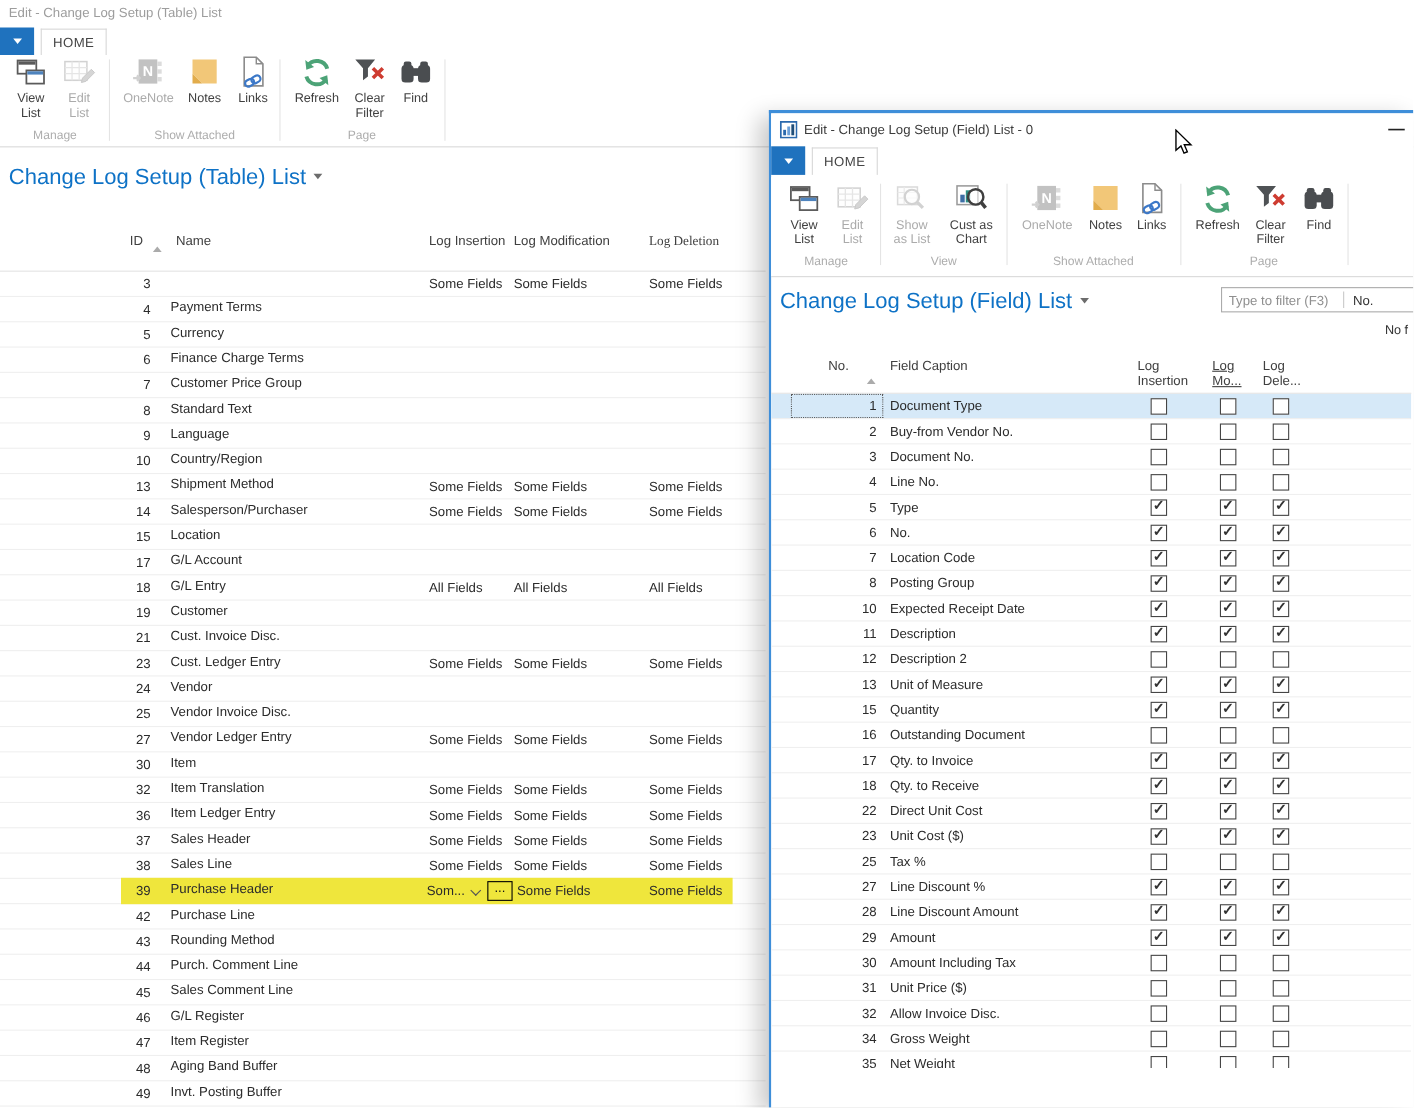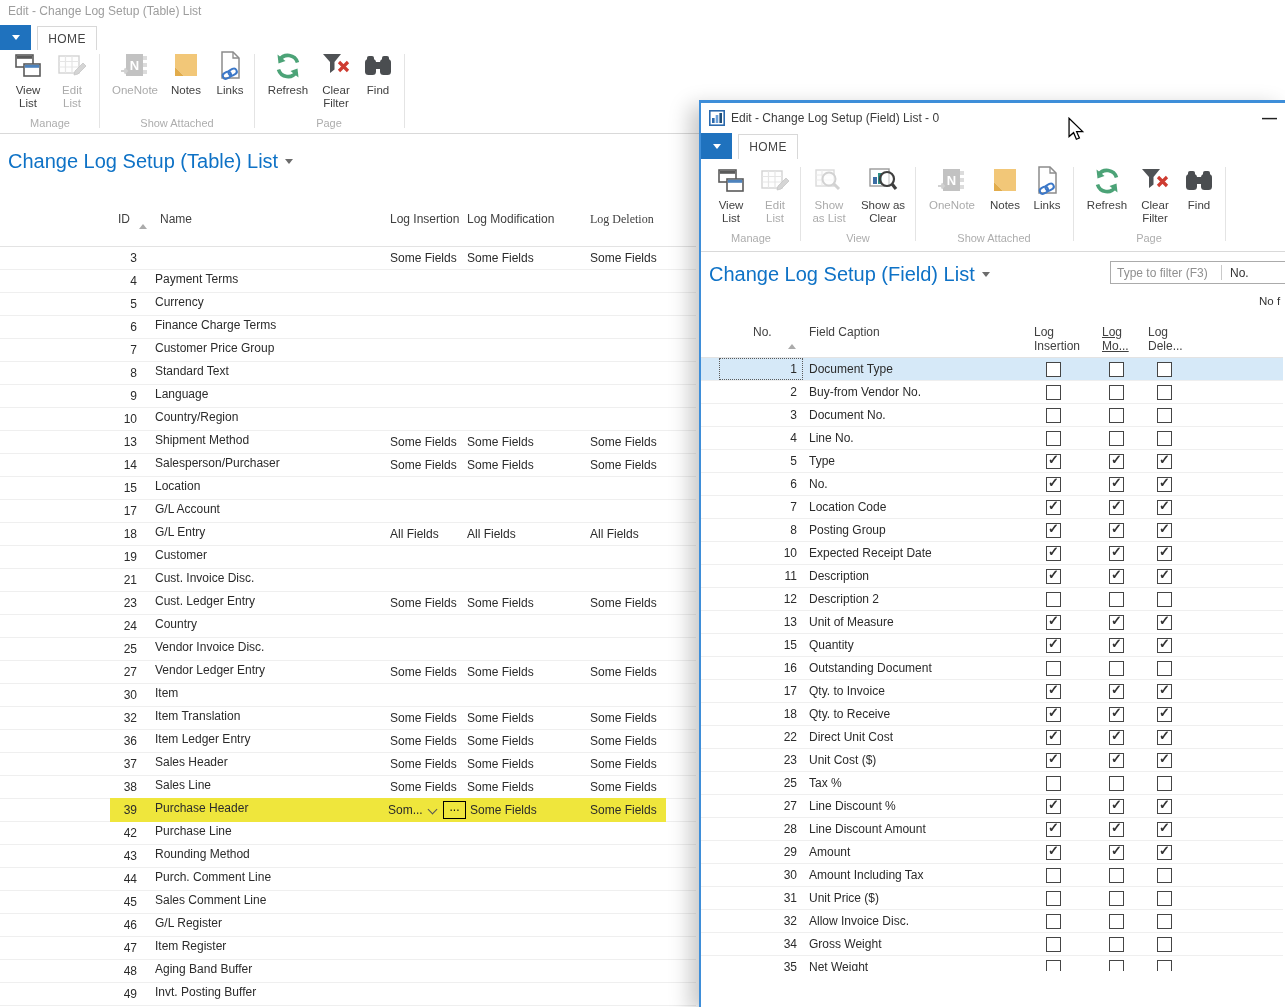--- a/index.html
+++ b/index.html
@@ -338,21 +338,21 @@
         </div>
         <div class="brow">
           <div class="c id">21</div>
           <div class="c nm">Cust. Ledger Entry</div>
           <div class="c ins"></div>
           <div class="c mod"></div>
           <div class="c del"></div>
         </div>
         <div class="brow">
           <div class="c id">23</div>
-          <div class="c nm">Country</div>
+          <div class="c nm">Vendor</div>
           <div class="c ins">Some Fields</div>
           <div class="c mod">Some Fields</div>
           <div class="c del">Some Fields</div>
         </div>
         <div class="brow">
           <div class="c id">24</div>
           <div class="c nm">Vendor Invoice Disc.</div>
           <div class="c ins"></div>
           <div class="c mod"></div>
           <div class="c del"></div>
@@ -505,21 +505,21 @@
       <div class="rbtn dis" style="left:106px;width:44px;top:4px;">
         <svg class="ric">
             <use href="#i-show-as-list"></use>
           </svg>
         <span class="lbl">Show as List</span>
       </div>
       <div class="rbtn" style="left:154px;width:56px;top:4px;">
         <svg class="ric">
             <use href="#i-show-as-chart"></use>
           </svg>
-        <span class="lbl">Show as Clear</span>
+        <span class="lbl">Cust as Chart</span>
       </div>
       <div class="gdivider" style="left:214px;top:6px;height:74px;"></div>
       <div class="rbtn dis" style="left:222px;width:58px;top:4px;">
         <svg class="ric">
             <use href="#i-onenote"></use>
           </svg>
         <span class="lbl">OneNote</span>
       </div>
       <div class="rbtn" style="left:284px;width:40px;top:4px;">
         <svg class="ric">

